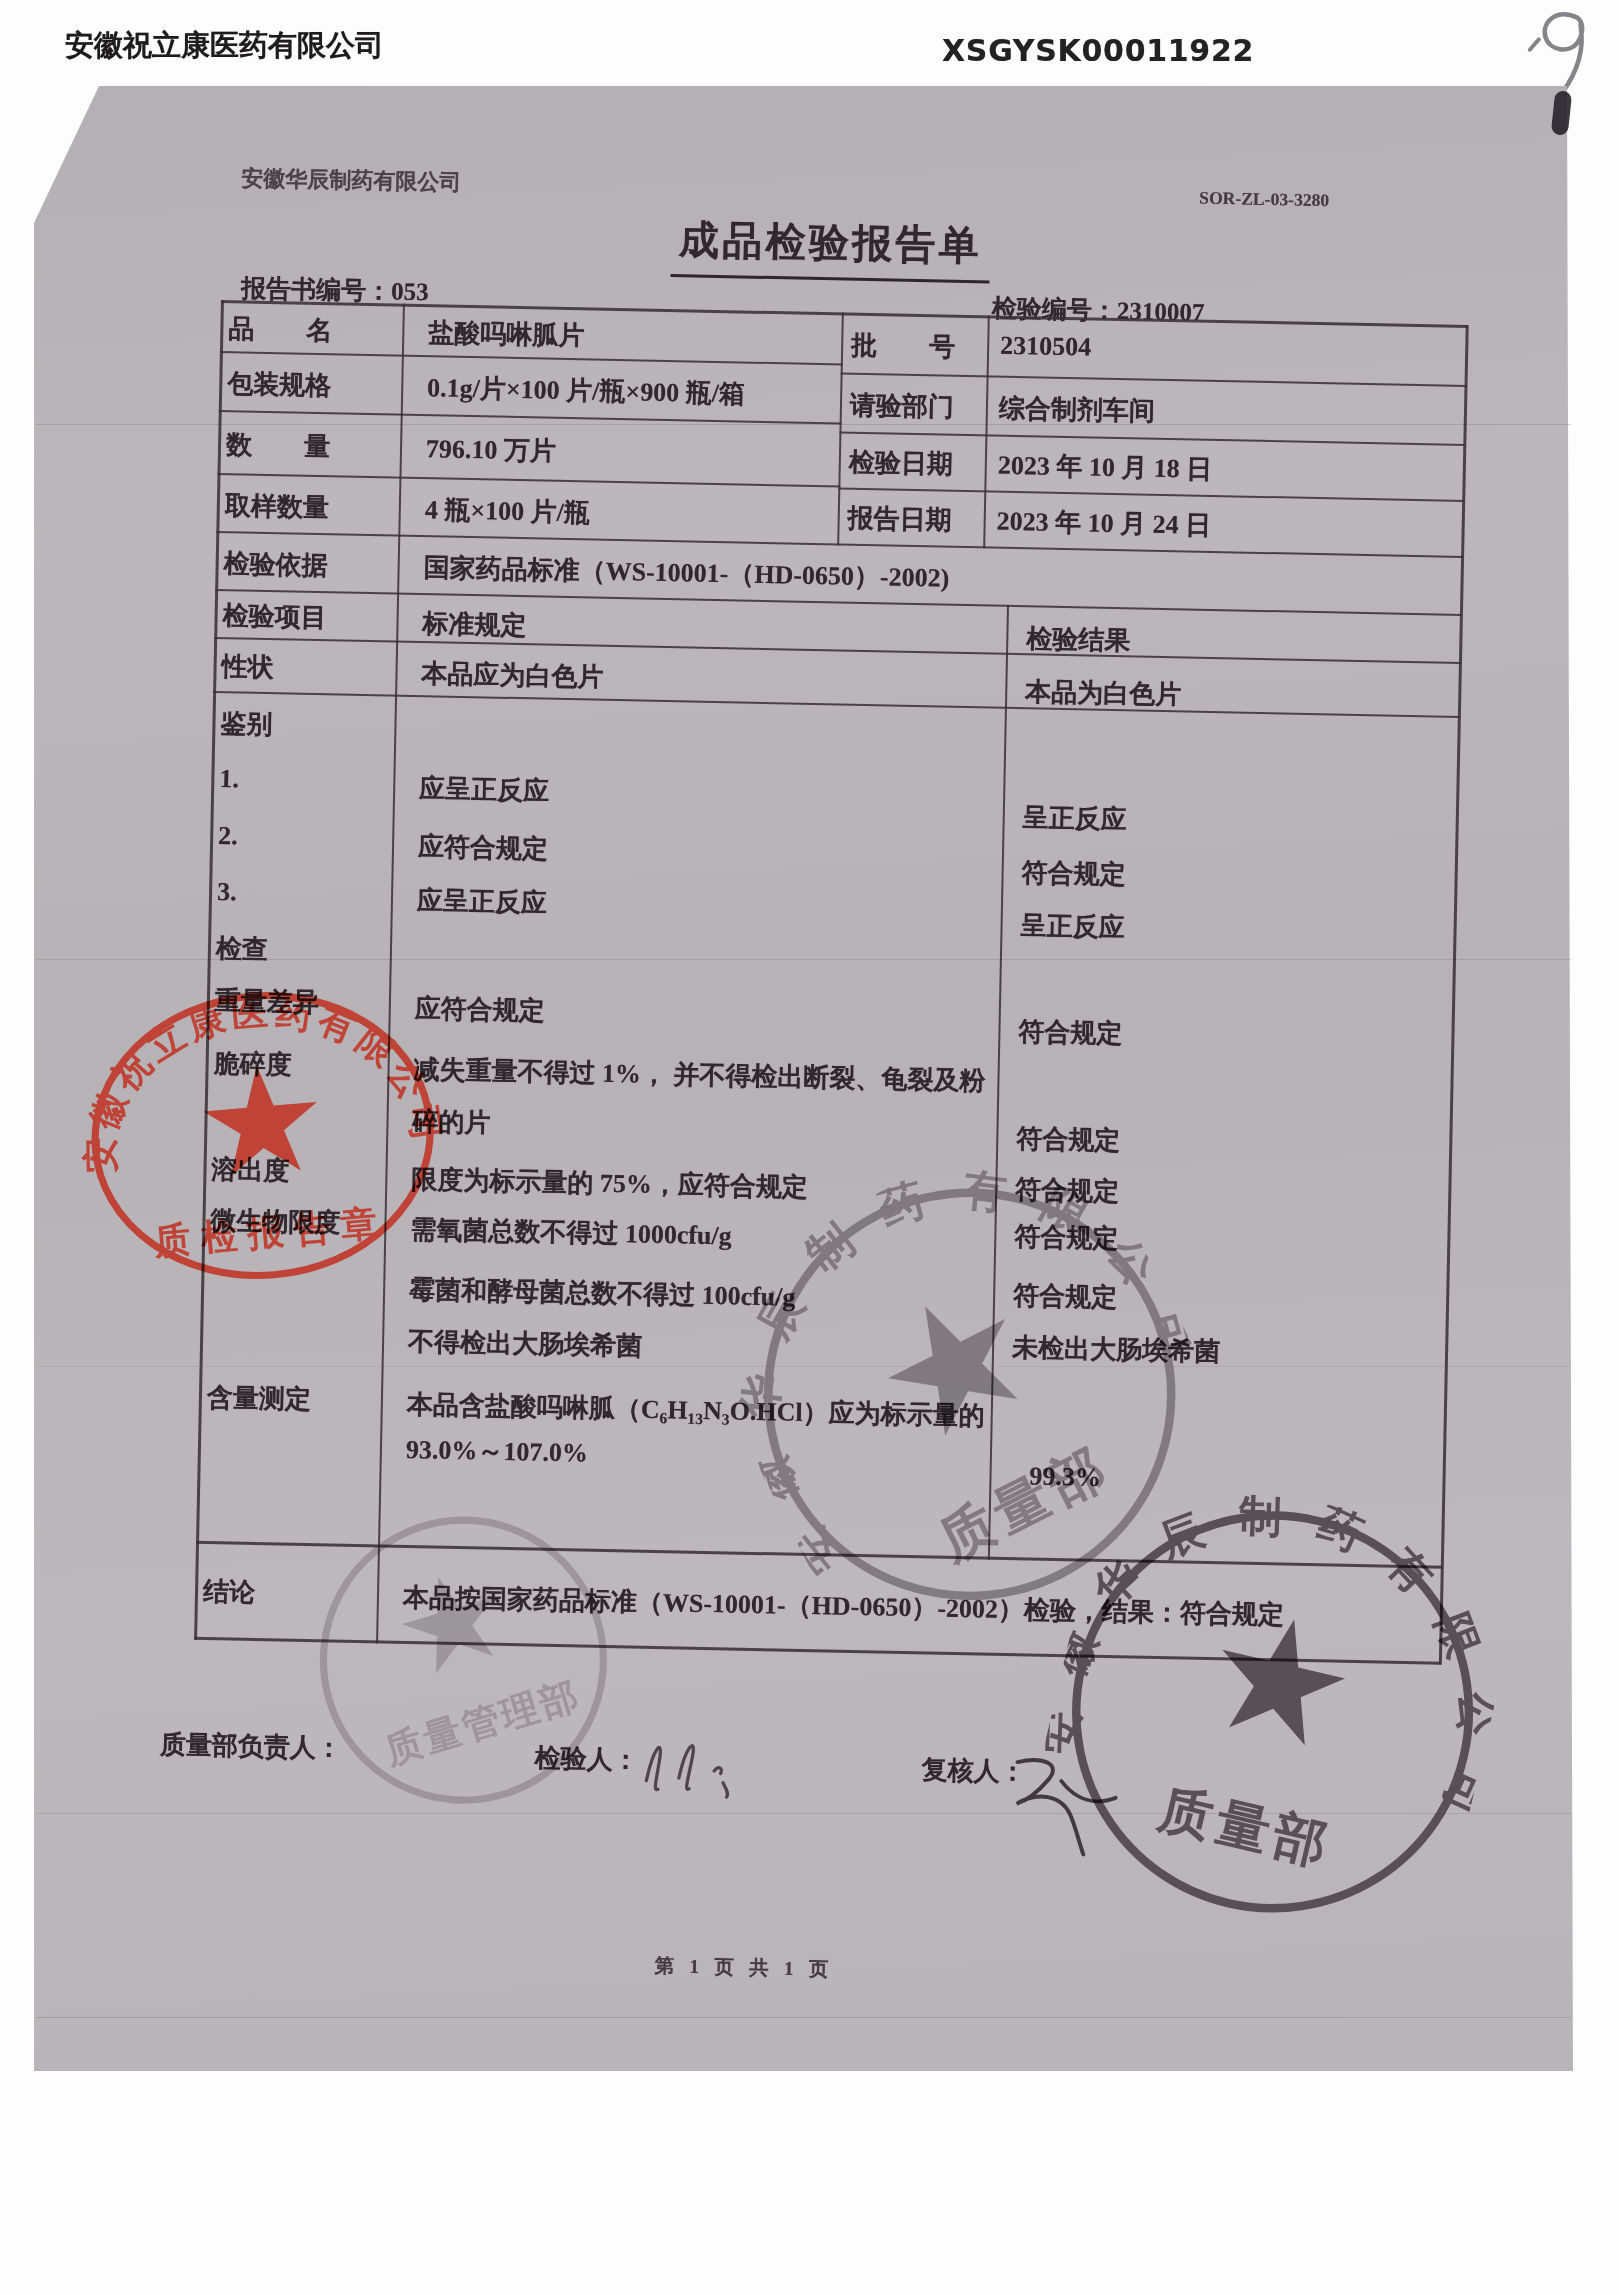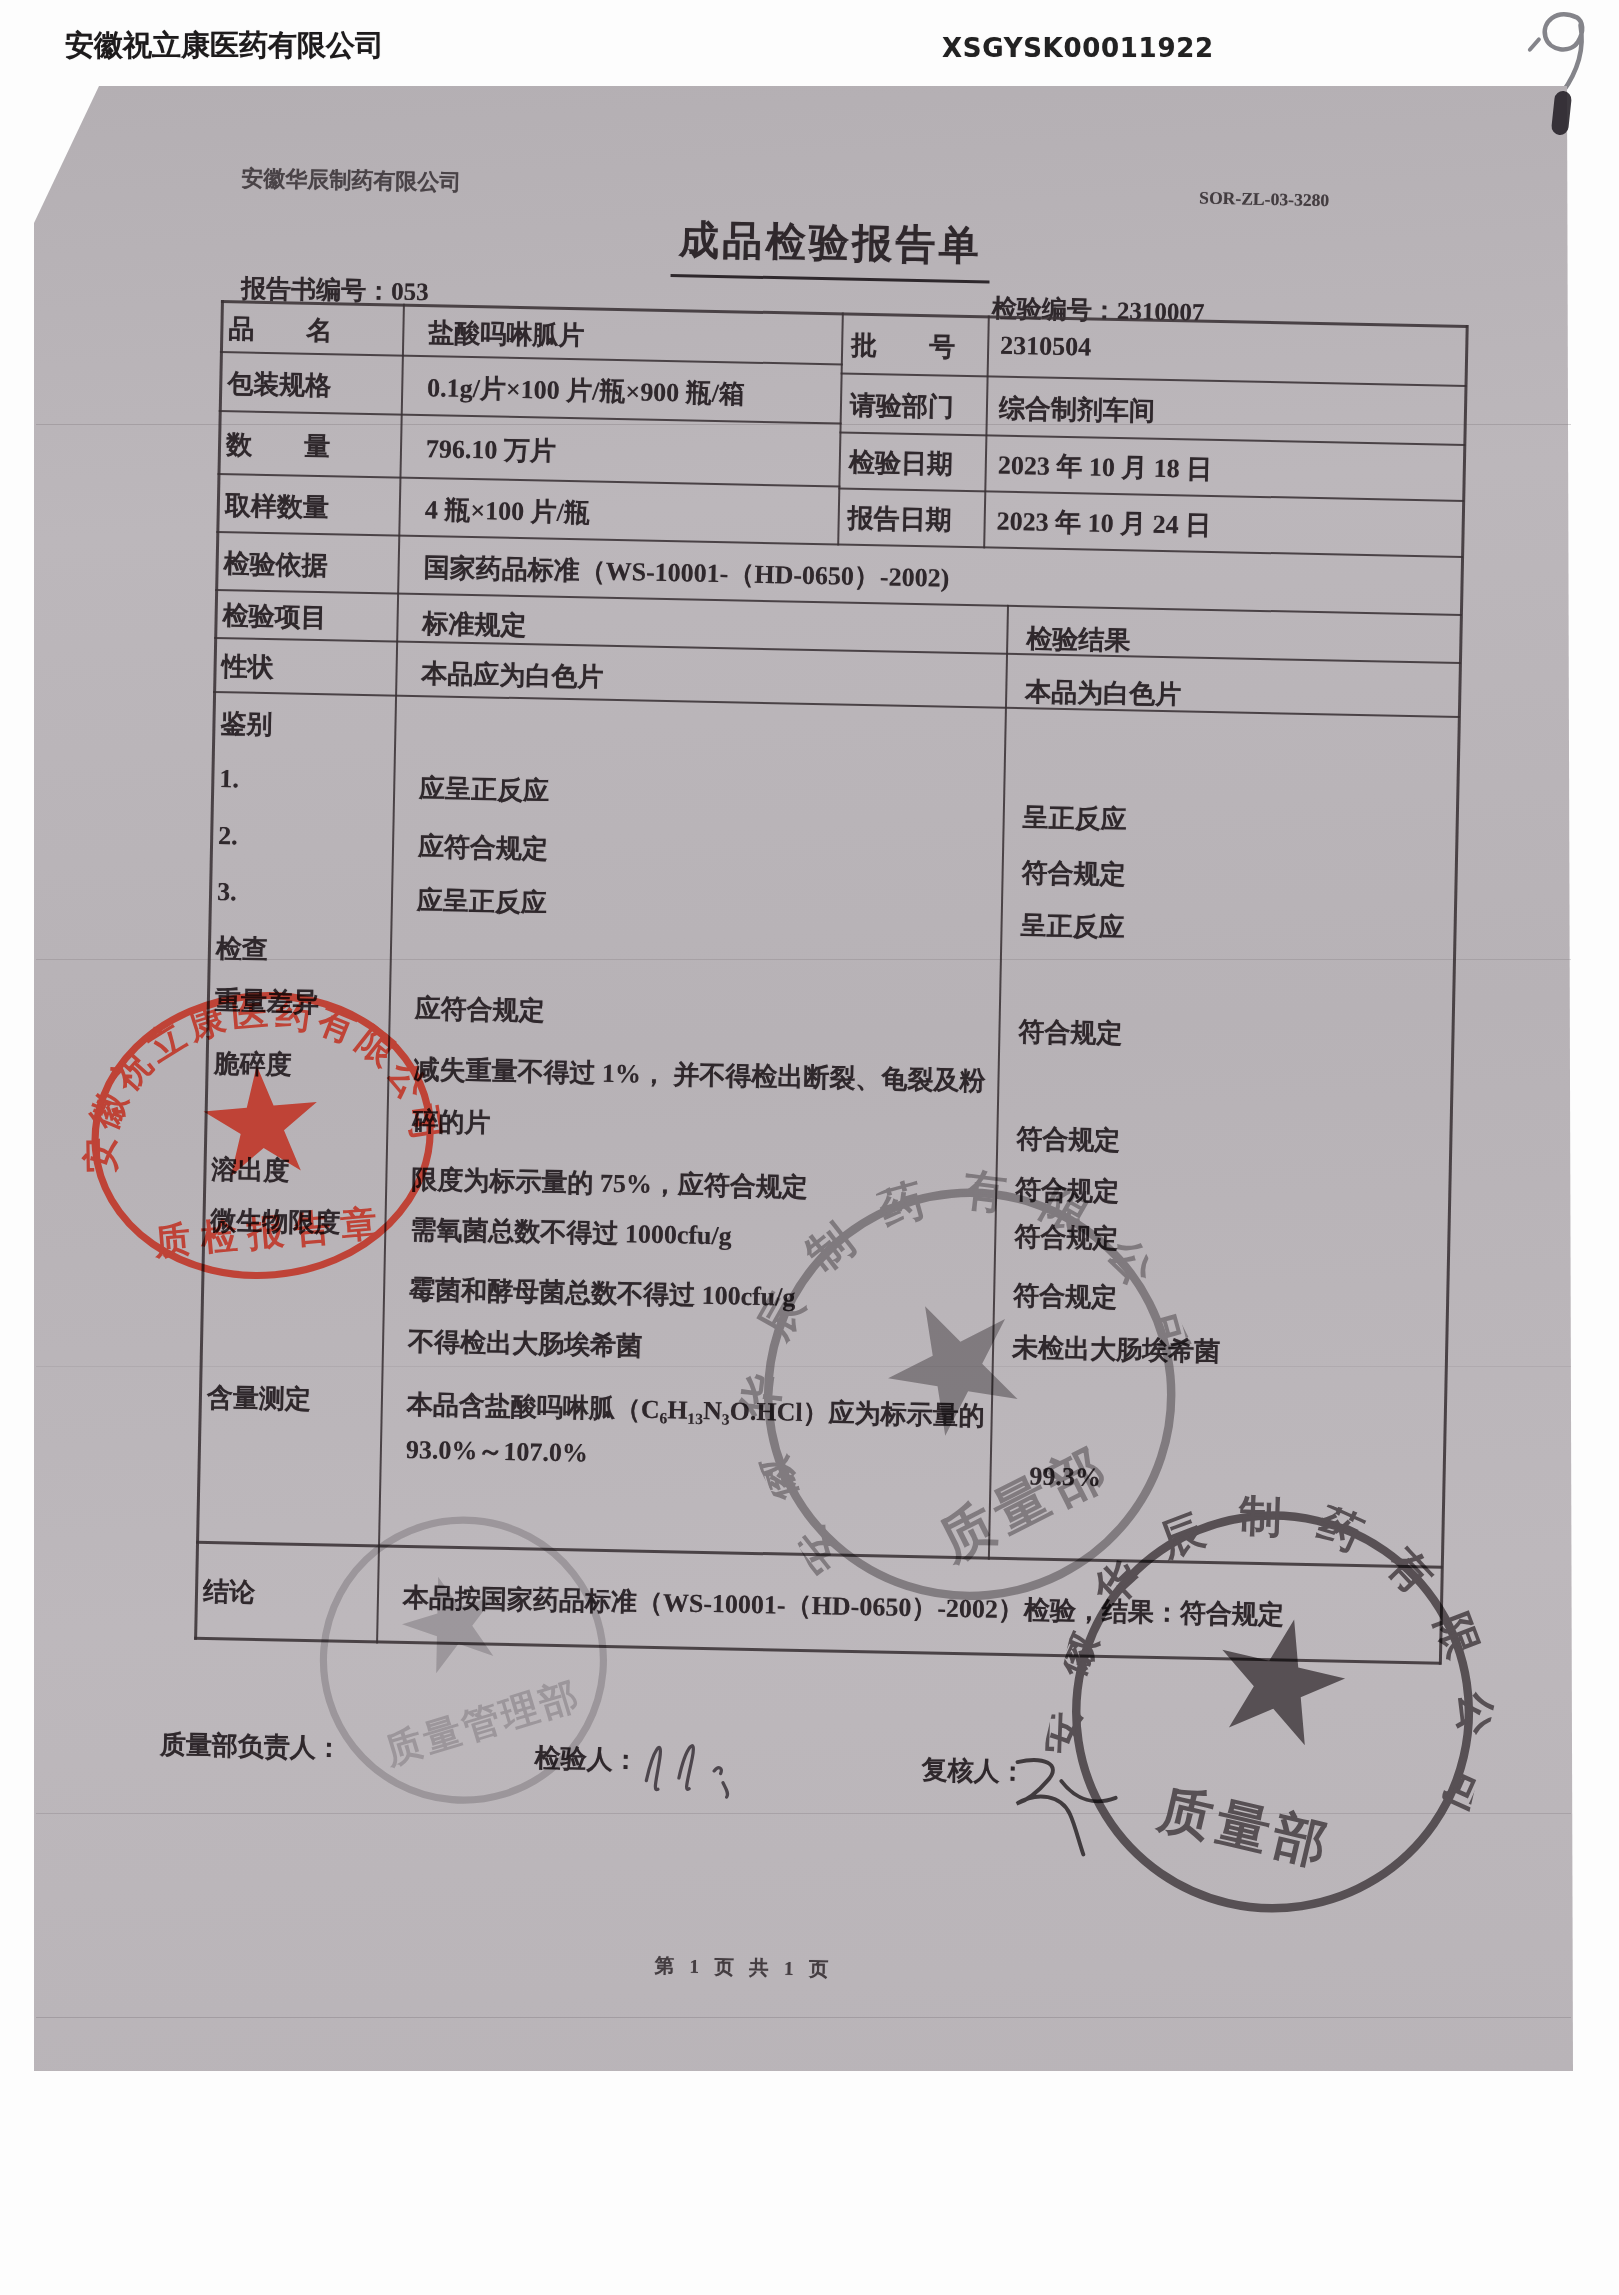--- a/index.html
+++ b/index.html
@@ -22,21 +22,21 @@
     color:#2f282c;
   }
   .t{position:absolute;white-space:nowrap;font-size:26px;font-weight:700;
      text-shadow:0 0 0.7px rgba(44,36,41,.45);}
   .hl{position:absolute;background:#3a3236;opacity:.88;}
   .vl{position:absolute;background:#3a3236;opacity:.88;}
   .title{font-size:40px;letter-spacing:3.3px;border-bottom:3.3px solid #2e282c;padding:0 7.8px 6.5px;}
   .stamp{position:absolute;mix-blend-mode:multiply;}
   .sig{position:absolute;}
   .topline{font-size:29px;font-weight:700;color:#1d1b1c;}
-  .code{font-family:"DejaVu Sans","Liberation Sans",sans-serif;font-size:26px;font-weight:600;color:#222;letter-spacing:0.7px;}
+  .code{font-family:"DejaVu Sans","Liberation Sans",sans-serif;font-size:30px;font-weight:600;color:#222;letter-spacing:0.7px;}
   .pagefoot{font-size:19.5px;letter-spacing:5.2px;opacity:.85;}
 </style>
 </head>
 <body>
 
 <div class="t topline" style="left:65px;top:26px;">安徽祝立康医药有限公司</div>
 <div class="t code" style="left:942px;top:33px;">XSGYSK00011922</div>
 <svg class="sig" style="left:1522px;top:2.6px;" width="91" height="104" viewBox="0 0 140 160">
   <path d="M84,22 C52,8 30,30 36,52 C42,74 74,78 86,60 C96,44 94,28 84,22 M90,34 C96,68 88,102 62,138" fill="none" stroke="#84848a" stroke-width="7" stroke-linecap="round"></path>
   <path d="M12,72 L26,56" fill="none" stroke="#84848a" stroke-width="6" stroke-linecap="round"></path>

